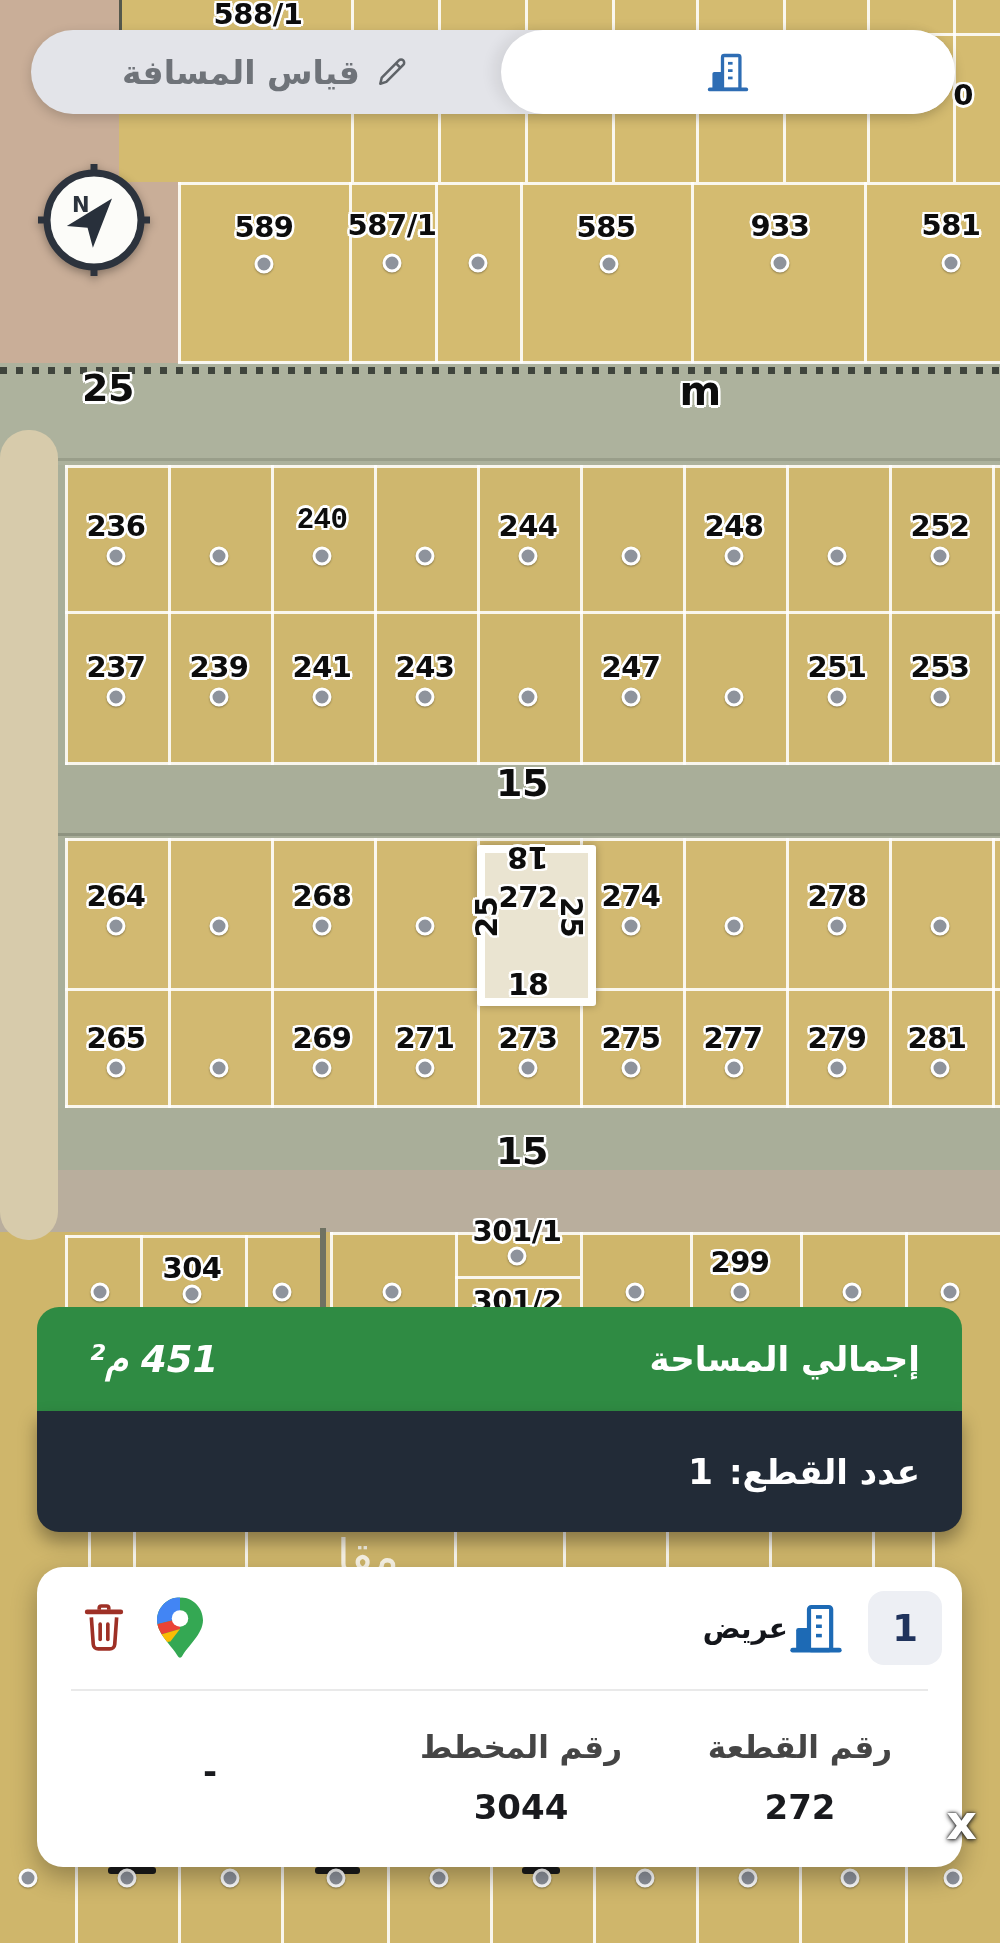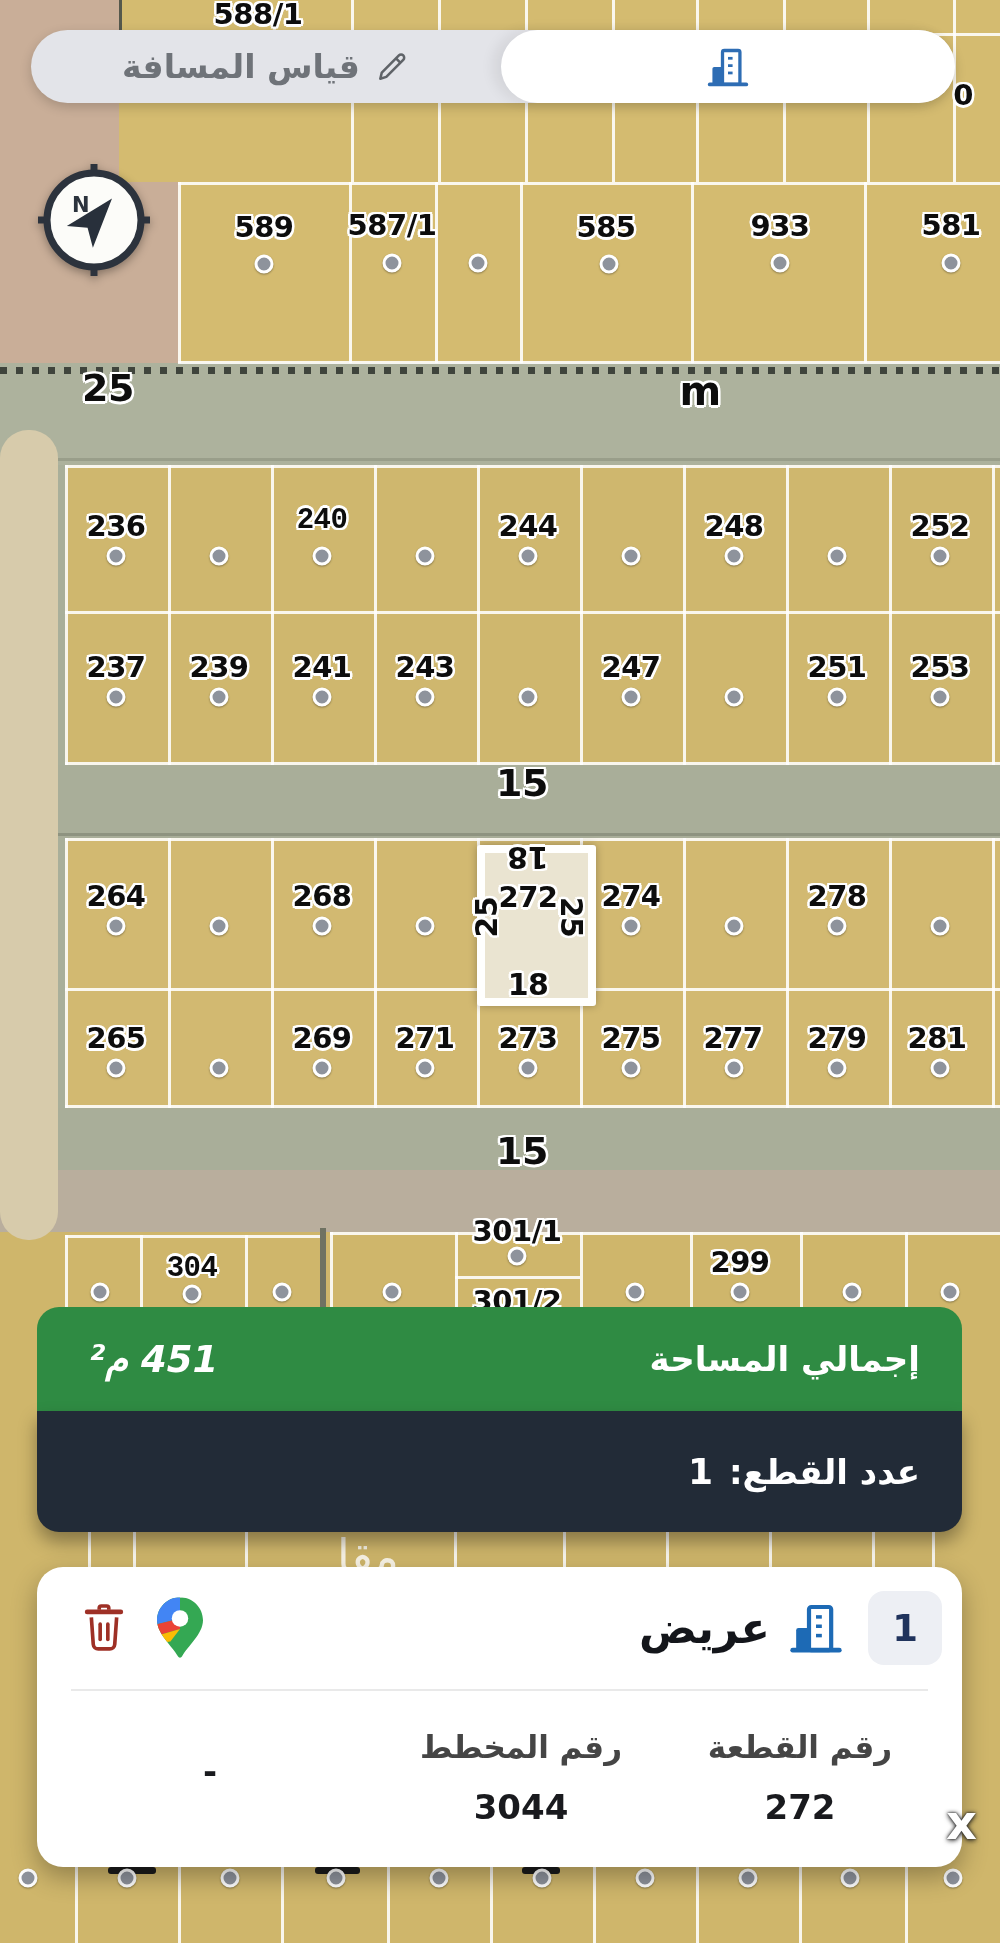--- a/index.html
+++ b/index.html
@@ -19,21 +19,21 @@
             text-shadow:-2px -2px 0 #fff,2px -2px 0 #fff,-2px 2px 0 #fff,2px 2px 0 #fff,
                         0 -2.5px 0 #fff,0 2.5px 0 #fff,-2.5px 0 0 #fff,2.5px 0 0 #fff;}
   #map .sel{position:absolute;background:#eae4d1;border:8px solid rgba(255,255,255,.97);
             border-radius:3px;box-shadow:0 0 8px rgba(0,0,0,.28);}
   .watermark{position:absolute;left:368px;top:1556px;transform:translate(-50%,-50%);z-index:4;
              font-size:46px;font-weight:400;color:rgba(252,249,240,.92);letter-spacing:1px;}
   
   .compass{position:absolute;left:36px;top:162px;width:116px;height:116px;z-index:5;
            filter:drop-shadow(0 3px 5px rgba(0,0,0,.35));}
   
-  .toolbar{position:absolute;left:31px;top:30px;width:924px;height:73px;z-index:6;
+  .toolbar{position:absolute;left:31px;top:30px;width:924px;height:84px;z-index:6;
            background:#e3e4e9;border-radius:46px;box-shadow:0 4px 12px rgba(0,0,0,.18);}
   .tab-gray{position:absolute;left:0;top:0;bottom:0;width:470px;display:flex;align-items:center;
             justify-content:center;gap:14px;color:#6f7379;font-size:33px;font-weight:600;
             border-radius:46px;cursor:pointer;}
   .tab-white{position:absolute;right:0;top:0;bottom:0;width:454px;background:#fff;border-radius:46px;
              display:flex;align-items:center;justify-content:center;gap:16px;color:#2e6db4;
              font-size:35px;font-weight:700;box-shadow:-8px 0 14px rgba(0,0,0,.07);cursor:pointer;}
   
   .banner-green{position:absolute;left:37px;top:1307px;width:925px;height:104px;z-index:6;
                 background:#2f8b43;border-radius:22px 22px 0 0;display:flex;align-items:center;
@@ -47,21 +47,21 @@
                box-shadow:0 10px 18px rgba(0,0,0,.35);}
   .banner-dark .lab{font-size:34px;font-weight:600;}
   .banner-dark .val{font-size:36px;font-weight:800;margin-right:16px;}
   
   .card{position:absolute;left:37px;top:1567px;width:925px;height:300px;z-index:7;background:#fff;
         border-radius:26px;box-shadow:0 10px 26px rgba(0,0,0,.30);box-sizing:border-box;}
   .card-row1{display:flex;direction:rtl;align-items:center;padding:24px 20px 0 44px;gap:0;}
   .badge{width:74px;height:74px;border-radius:16px;background:#edeff4;display:flex;align-items:center;
          justify-content:center;font-size:37px;font-weight:700;color:#20335c;}
   .bld-icon-card{margin-right:24px;color:#1d6ab5;}
-  .card-name{margin-right:18px;font-size:43px;font-weight:800;color:#14161b;}
+  .card-name{font-size:28px;font-weight:800;color:#14161b;}
   .left-icons{margin-right:auto;display:flex;direction:rtl;align-items:center;gap:30px;}
   .divider{height:2px;background:#e9e9e9;margin:24px 34px 0 34px;}
   .field{position:absolute;width:220px;text-align:center;}
   .field .flab{font-size:31px;font-weight:600;color:#454545;}
   .field .fval{font-size:34px;font-weight:700;color:#191a1e;margin-top:22px;}
   
   .close-x{position:absolute;left:946px;top:1798px;z-index:8;font-size:48px;font-weight:800;color:#fff;
            text-shadow:0 0 4px rgba(45,45,45,.95),0 0 2px rgba(45,45,45,.95),0 2px 5px rgba(0,0,0,.5);
            cursor:pointer;line-height:1;}
 </style>
@@ -253,21 +253,21 @@
       <div class="lbl" style="left: 837px; top: 896px; font-size: 29px;">278</div>
       <div class="lbl" style="left: 116px; top: 1038px; font-size: 29px;">265</div>
       <div class="lbl" style="left: 322px; top: 1038px; font-size: 29px;">269</div>
       <div class="lbl" style="left: 425px; top: 1038px; font-size: 29px;">271</div>
       <div class="lbl" style="left: 528px; top: 1038px; font-size: 29px;">273</div>
       <div class="lbl" style="left: 631px; top: 1038px; font-size: 29px;">275</div>
       <div class="lbl" style="left: 733px; top: 1038px; font-size: 29px;">277</div>
       <div class="lbl" style="left: 837px; top: 1038px; font-size: 29px;">279</div>
       <div class="lbl" style="left: 937px; top: 1038px; font-size: 29px;">281</div>
       <div class="lbl" style="left: 522px; top: 1151px; font-size: 38px;">15</div>
-      <div class="lbl" style="left: 192px; top: 1268px; font-size: 29px; font-family: Liberation Mono, monospace;">304</div>
+      <div class="lbl" style="left: 192px; top: 1268px; font-size: 29px;">304</div>
       <div class="lbl" style="left: 517px; top: 1231px; font-size: 29px;">301/1</div>
       <div class="lbl" style="left: 517px; top: 1301px; font-size: 29px;">301/2</div>
       <div class="lbl" style="left: 740px; top: 1262px; font-size: 29px;">299</div>
       <div class="lbl" style="left: 528px; top: 897px; font-size: 29px;">272</div>
       <div class="lbl" style="left: 528px; top: 857px; font-size: 30px; transform: translate(-50%, -50%) rotate(180deg);">18</div>
       <div class="lbl" style="left: 486px; top: 917px; font-size: 30px; transform: translate(-50%, -50%) rotate(-90deg);">25</div>
       <div class="lbl" style="left: 571px; top: 917px; font-size: 30px; transform: translate(-50%, -50%) rotate(90deg);">25</div>
       <div class="lbl" style="left: 528px; top: 984px; font-size: 30px;">18</div>
     </div>
 

